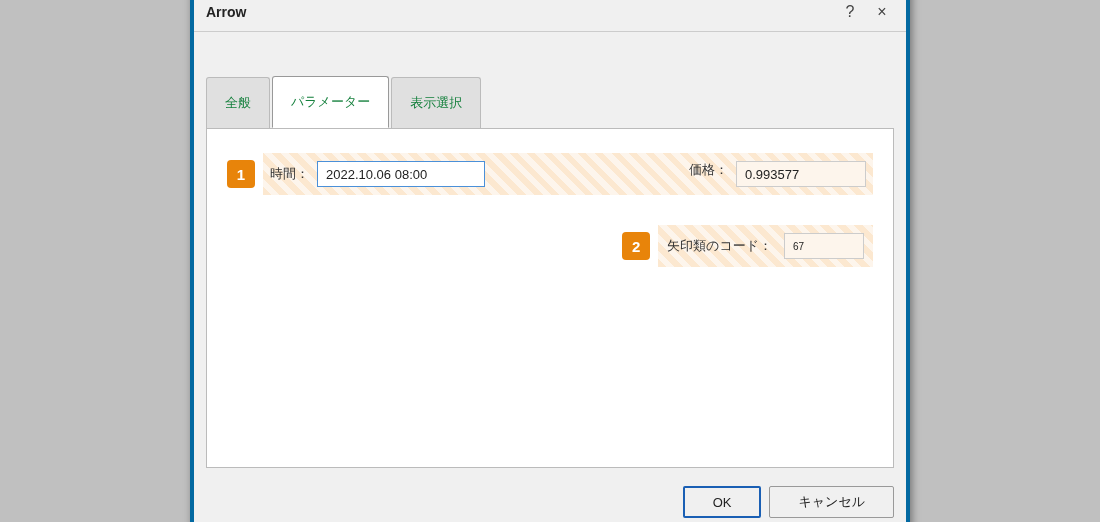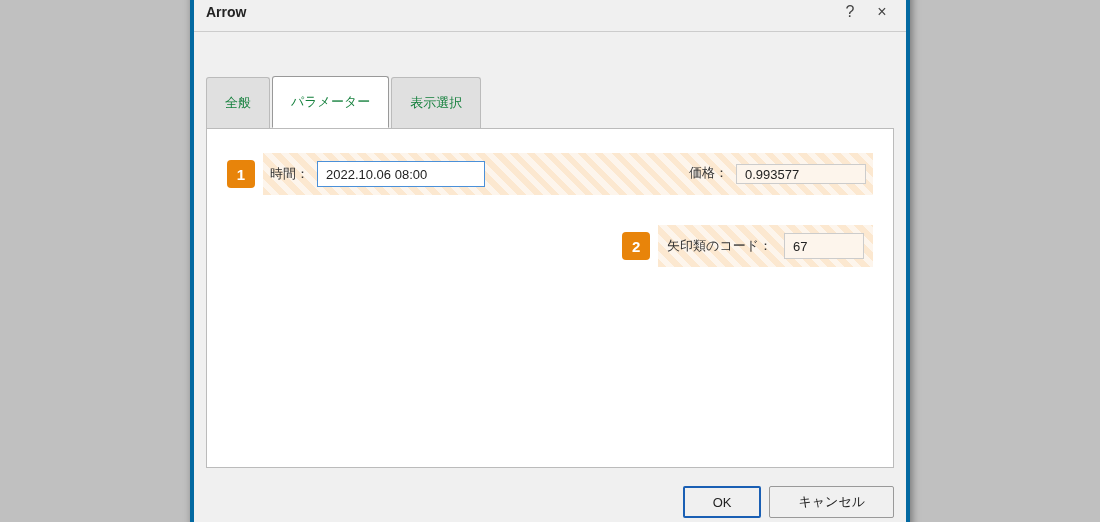--- a/index.html
+++ b/index.html
@@ -172,21 +172,21 @@
         #fdf5ec 12px
       );
       padding: 8px 9px;
       gap: 12px;
     }
 
     .field-input-small {
       border: 1px solid #ccc;
       background: #fdf5ec;
       padding: 4px 8px;
-      font-size: 13px;
+      font-size: 10px;
       color: #222;
       height: 26px;
       width: 80px;
       outline: none;
     }
 
     
     .button-bar {
       display: flex;
       justify-content: flex-end;
@@ -224,21 +224,21 @@
       width: 168px;
       outline: none;
     }
 
     .price-input {
       border: 1px solid #ccc;
       background: #fdf5ec;
       padding: 4px 8px;
       font-size: 13px;
       color: #222;
-      height: 20px;
+      height: 26px;
       width: 130px;
       outline: none;
     }
 
     .right-group {
       margin-left: auto;
       display: flex;
       align-items: flex-start;
       gap: 8px;
     }

